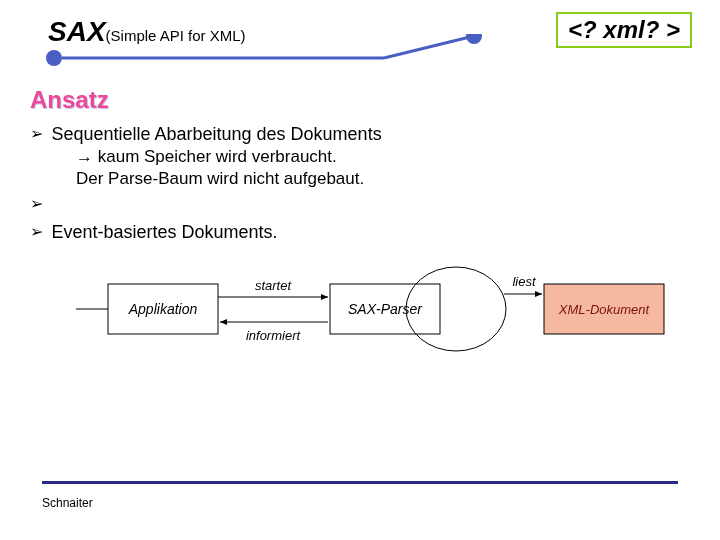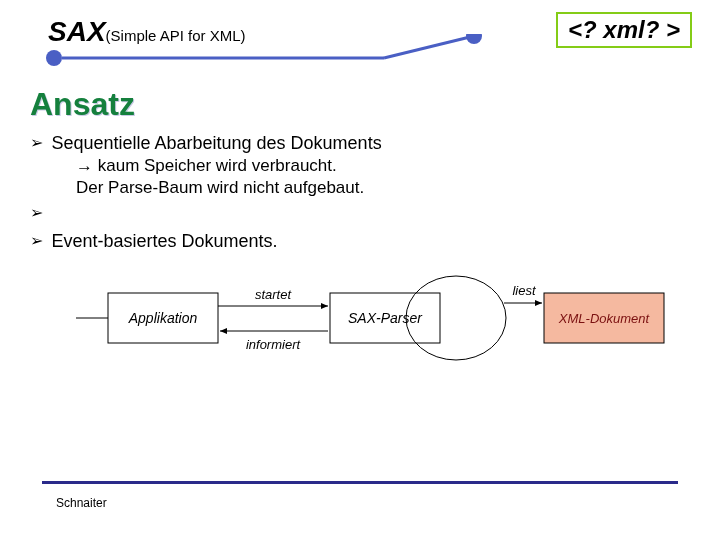--- a/index.html
+++ b/index.html
@@ -44,23 +44,23 @@
     border: 2px solid #84cc16;
     background: #fff;
     padding: 2px 10px;
     font-size: 24px;
     font-weight: bold;
     font-style: italic;
     color: #000;
   }
   .section-heading {
     margin: 26px 0 8px 30px;
-    font-size: 32px;
+    font-size: 24px;
     font-weight: bold;
-    color: #15803d;
+    color: #ec4899;
     position: relative;
   }
   .section-heading::before {
     content: attr(data-text);
     position: absolute;
     left: 1px;
     top: 1px;
     color: rgba(100,100,180,0.35);
     z-index: -1;
   }
@@ -94,21 +94,21 @@
   .footer-rule {
     position: absolute;
     left: 42px;
     right: 42px;
     bottom: 56px;
     height: 3px;
     background: #2a2a8a;
   }
   .footer-text {
     position: absolute;
-    left: 56px;
+    left: 42px;
     bottom: 30px;
     font-size: 12px;
     color: #000;
   }
 </style>
 </head>
 <body>
 
 <div class="header">
   <div class="title-line">

